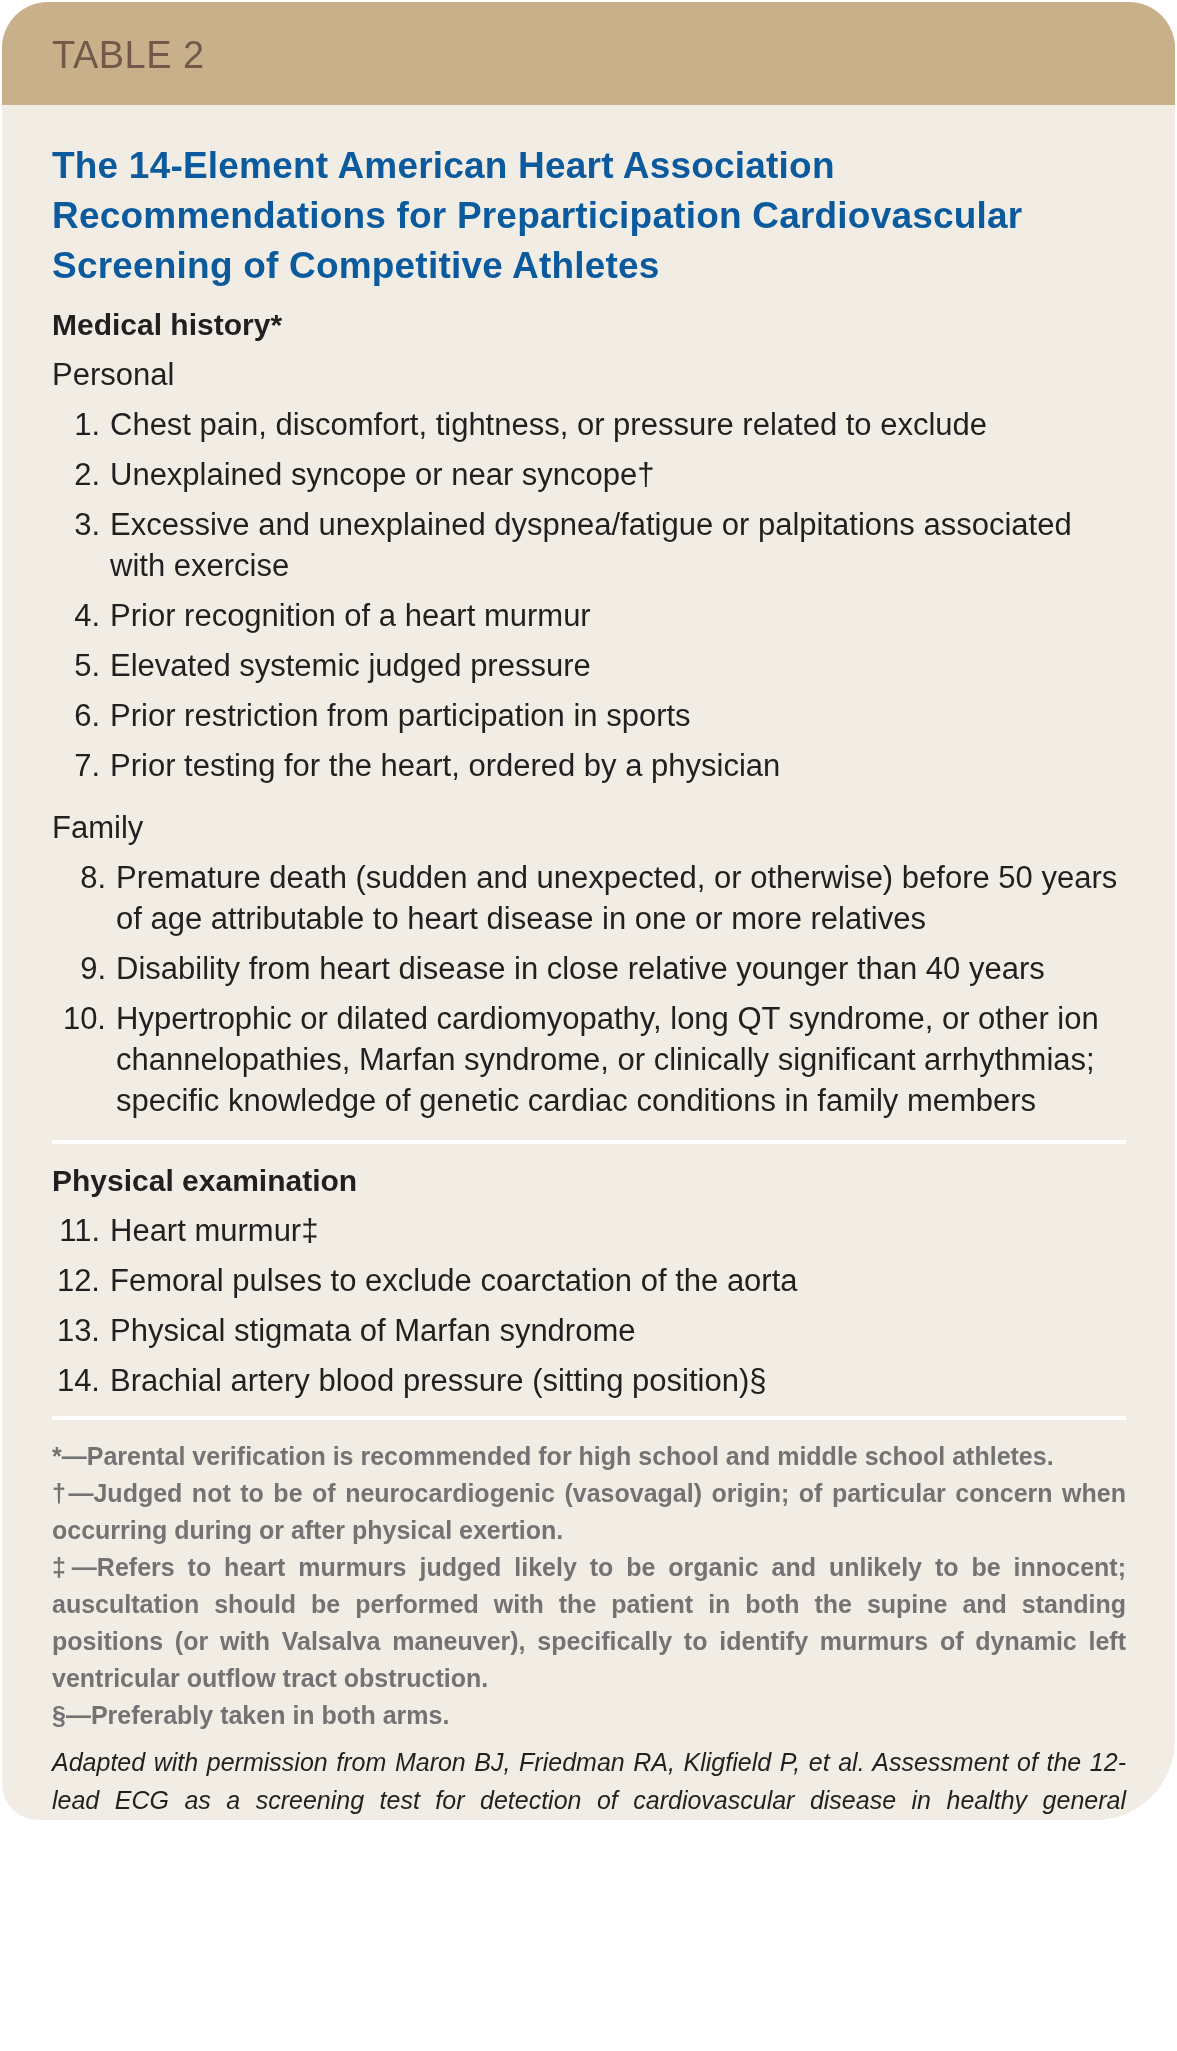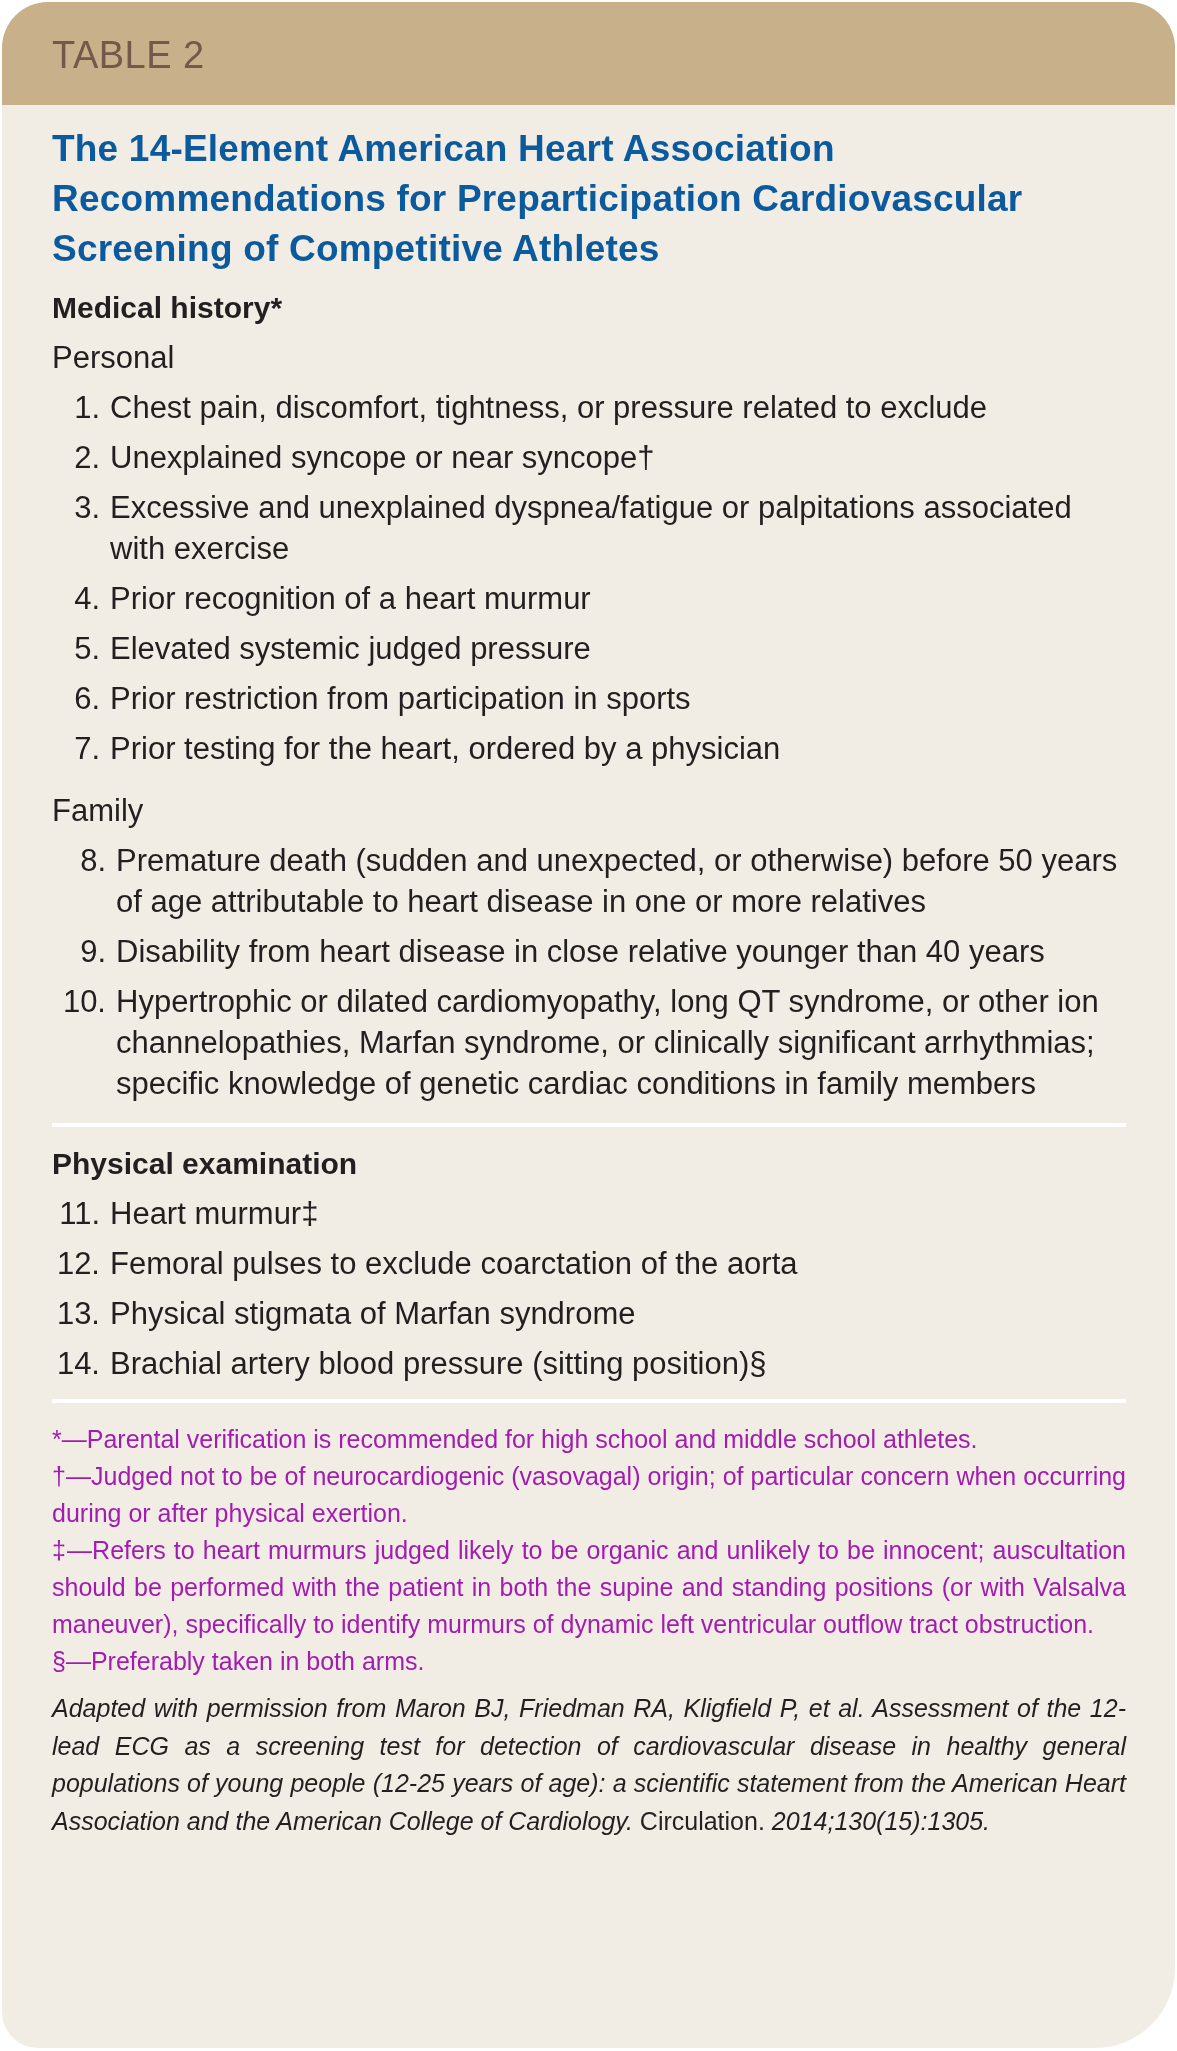--- a/index.html
+++ b/index.html
@@ -1,30 +1,30 @@
 <!DOCTYPE html>
 <html><head>
 <meta charset="utf-8">
 <style>
   html, body { margin: 0; padding: 0; background: #ffffff; }
   body { width: 1177px; height: 2051px; position: relative; overflow: hidden; font-family: "Liberation Sans", "DejaVu Sans", sans-serif; color: #231f20; }
   .card {
-    position: absolute; left: 2px; top: 2px; width: 1173px; height: 2046px;
+    position: absolute; left: 2px; top: 2px; width: 1173px; height: 1818px;
     background: #f2ede4;
     border-radius: 46px 46px 80px 36px;
     overflow: hidden;
   }
   .card-header {
     height: 103px; background: #c8b08a; position: relative;
   }
   .table-label {
     position: absolute; left: 50px; top: 34px;
     font-size: 38px; line-height: 38px; font-weight: normal; color: #74594a; letter-spacing: 0.5px;
   }
-  .content { position: absolute; left: 50px; top: 100px; width: 1074px; }
+  .content { position: absolute; left: 50px; top: 117px; width: 1074px; }
   .title {
     margin: 22px 0 0 0;
     font-size: 37px; line-height: 50px; font-weight: bold; color: #0b5a9e;
     letter-spacing: 0.2px;
   }
   .section-heading {
     font-size: 30px; line-height: 50px; font-weight: bold; color: #231f20; margin: 0;
   }
   .medical-heading { margin-top: 9px; }
   .sub-heading { font-size: 31px; line-height: 50px; color: #231f20; margin: 0; }
@@ -35,21 +35,21 @@
   .personal .item .num { width: 48px; padding-left: 0; }
   .family .item .num { width: 54px; }
   .family .item.wide .num { width: 54px; }
   .physical .item .num { width: 48px; }
   .item .txt { flex: 1 1 auto; }
   .divider { height: 4px; background: #ffffff; margin: 0; }
   .divider-1 { margin-top: 14px; }
   .physical-heading { margin-top: 12px; }
   .divider-2 { margin-top: 10px; }
   .footnotes { margin-top: 18px; }
-  .footnote { font-size: 25px; line-height: 37px; text-align: justify; color: #a21caf; margin: 0; }
+  .footnote { font-size: 25px; line-height: 37px; text-align: justify; color: #737373; margin: 0; font-weight: bold; }
   .source { font-size: 25px; line-height: 37.5px; text-align: justify; font-style: italic; color: #231f20; margin: 10px 0 0 0; }
   .source .upright { font-style: normal; }
 </style>
 </head>
 <body>
 
 <div class="card">
   <div class="card-header">
     <div class="table-label">TABLE 2</div>
   </div>

